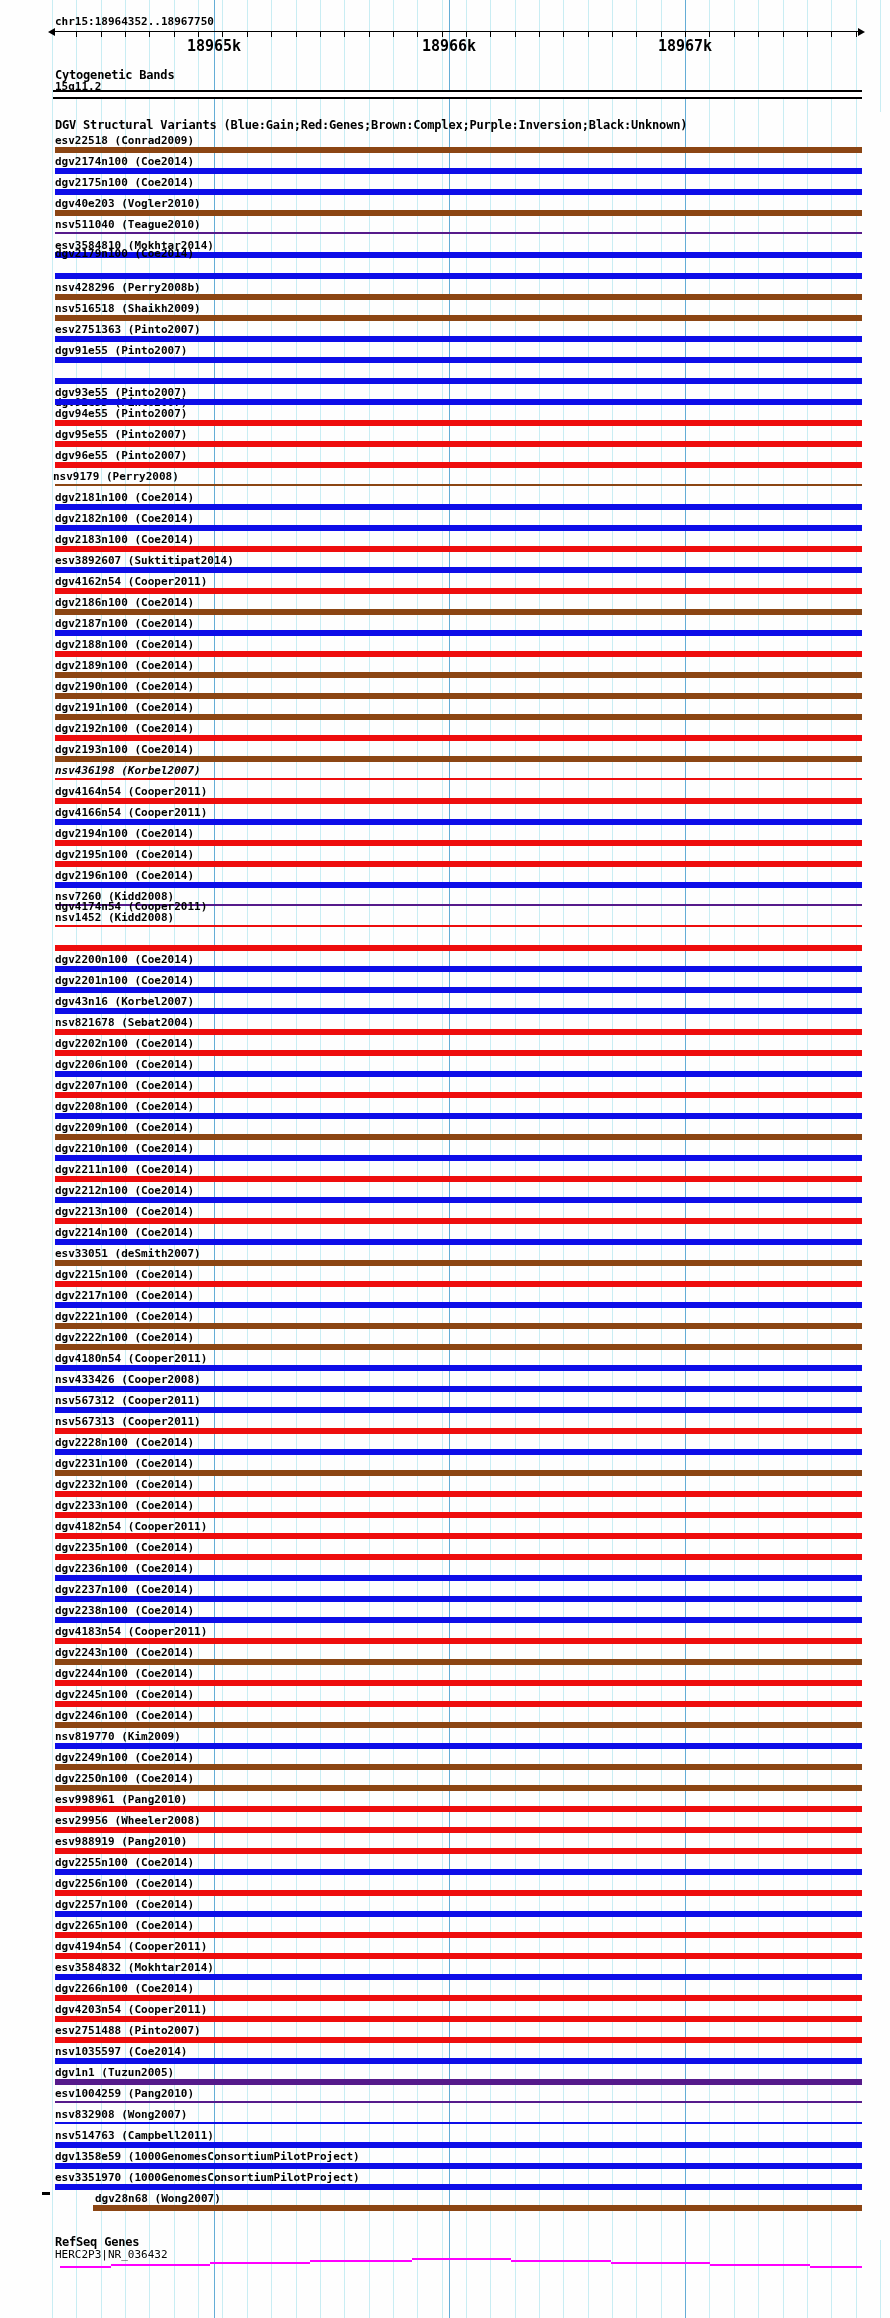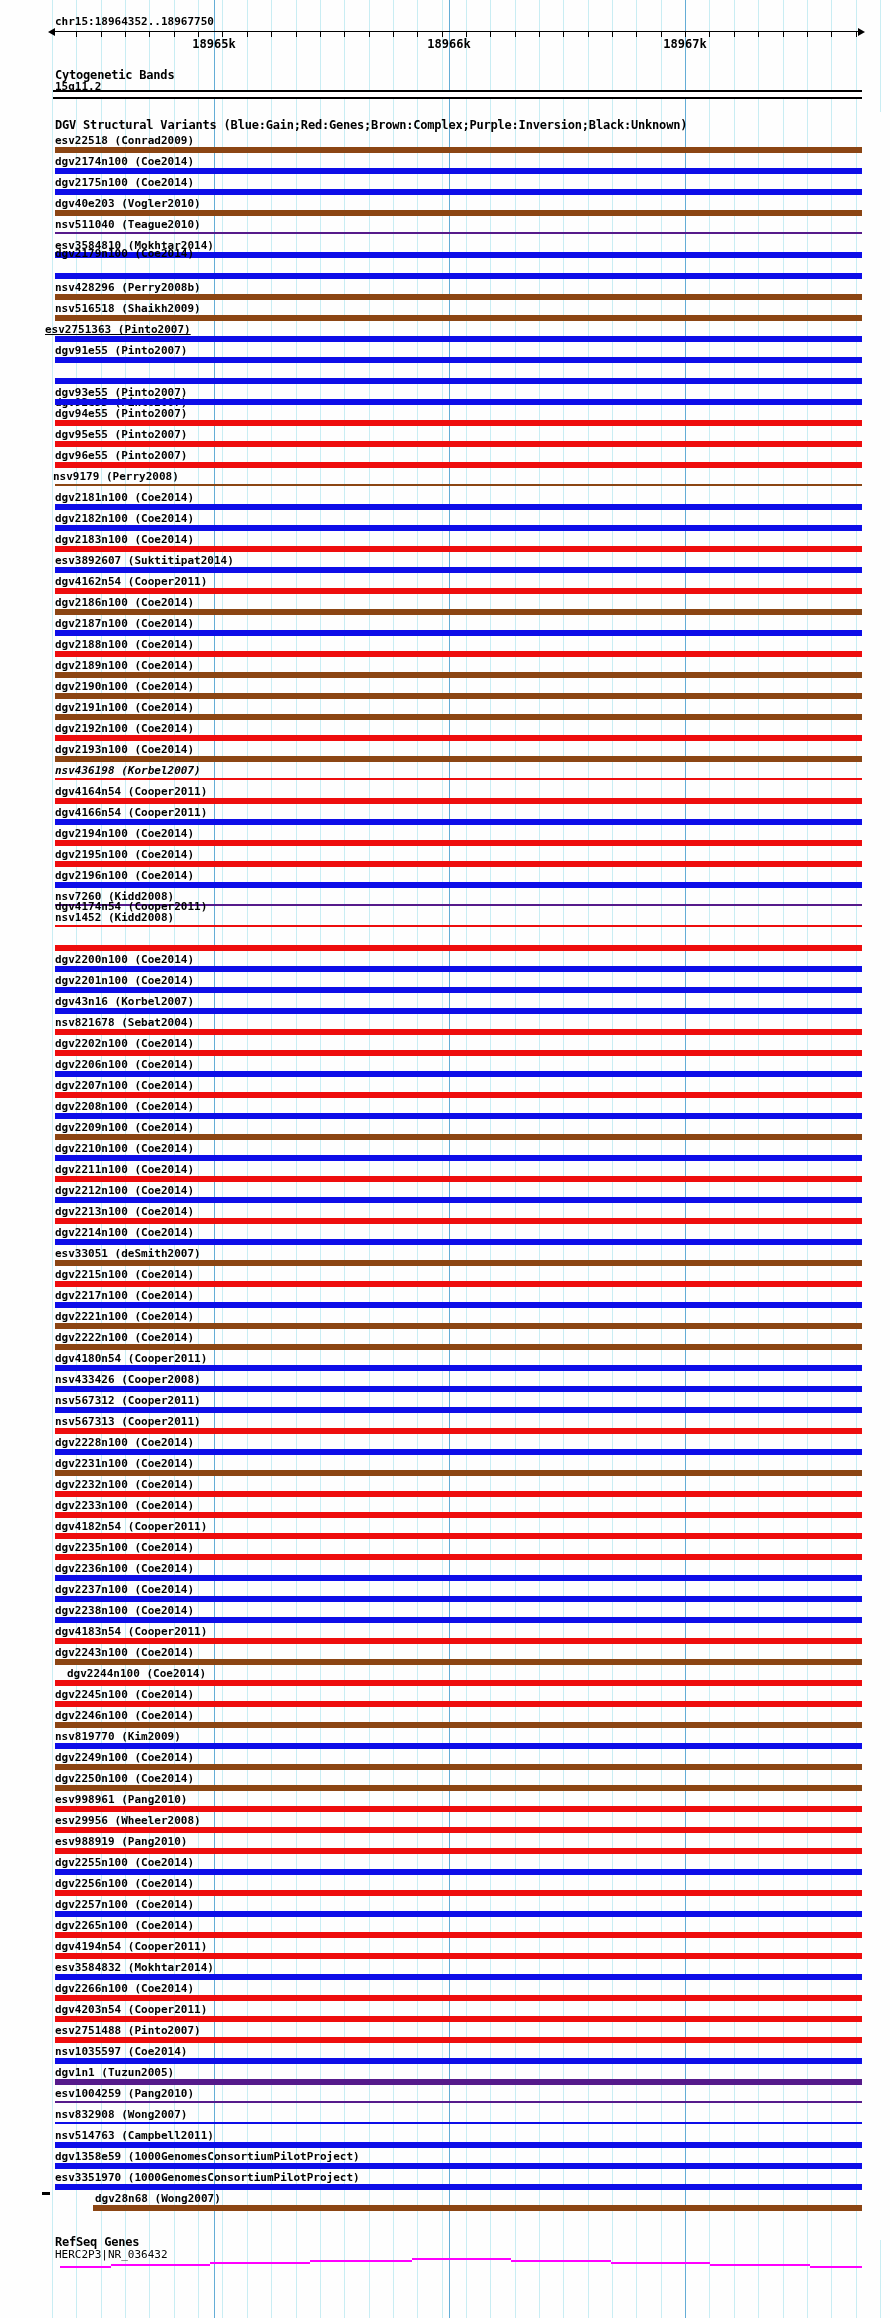--- a/index.html
+++ b/index.html
@@ -5,21 +5,21 @@
   html,body{margin:0;padding:0;background:#fff;}
   #canvas{position:relative;width:890px;height:2318px;background:#fefefe;overflow:hidden;
           font-family:"DejaVu Sans Mono","Liberation Mono",monospace;color:#000;}
   .abs{position:absolute;}
   .grid{position:absolute;top:0;width:1px;height:2318px;}
   .lbl{position:absolute;font-size:11px;font-weight:bold;line-height:11px;white-space:nowrap;}
   .sect{position:absolute;font-size:12px;font-weight:bold;line-height:12px;white-space:nowrap;letter-spacing:-0.2px;}
   .bar{position:absolute;height:6px;}
   .thinline{position:absolute;height:2px;}
   .tick{position:absolute;width:1px;height:5px;background:#000;}
-  .ticklbl{position:absolute;font-size:12px;font-weight:bold;transform:translateX(-50%);white-space:nowrap;text-align:right;}
+  .ticklbl{position:absolute;font-size:15px;font-weight:bold;transform:translateX(-50%);white-space:nowrap;text-align:right;}
   #axis-line{position:absolute;height:1px;background:#000;}
   .arrow{position:absolute;width:0;height:0;border-top:4px solid transparent;border-bottom:4px solid transparent;}
   #axis-left-arrow{border-right:7px solid #000;}
   #axis-right-arrow{border-left:7px solid #000;}
   #cyto-band{position:absolute;background:#fff;border-top:2px solid #000;border-bottom:2px solid #000;}
   #right-mask{position:absolute;background:#fefefe;}
   #variant-edge-mark{position:absolute;left:42px;top:2192px;width:8px;height:3px;background:#000;}
   .geneseg{position:absolute;height:2px;}
 </style>
 </head>
@@ -148,21 +148,21 @@
       </div>
       <div class="abs">
         <div class="lbl" style="left: 55px; top: 282px;">nsv428296 (Perry2008b)</div>
         <div class="bar" style="left: 55px; top: 294px; width: 807px; background: rgb(139, 69, 19);"></div>
       </div>
       <div class="abs">
         <div class="lbl" style="left: 55px; top: 303px;">nsv516518 (Shaikh2009)</div>
         <div class="bar" style="left: 55px; top: 315px; width: 807px; background: rgb(139, 69, 19);"></div>
       </div>
       <div class="abs">
-        <div class="lbl" style="left: 45px; top: 324px; text-decoration: underline;">esv2751363 (Pinto2007)</div>
+        <div class="lbl" style="left: 55px; top: 324px;">esv2751363 (Pinto2007)</div>
         <div class="bar" style="left: 55px; top: 336px; width: 807px; background: rgb(13, 13, 232);"></div>
       </div>
       <div class="abs">
         <div class="lbl" style="left: 55px; top: 345px;">dgv91e55 (Pinto2007)</div>
         <div class="bar" style="left: 55px; top: 357px; width: 807px; background: rgb(13, 13, 232);"></div>
       </div>
       <div class="abs">
         <div class="lbl" style="left: 55px; top: 366px; margin-top: 31px;">dgv92e55 (Pinto2007)</div>
         <div class="bar" style="left: 55px; top: 378px; width: 807px; background: rgb(13, 13, 232);"></div>
       </div>
@@ -404,21 +404,21 @@
       </div>
       <div class="abs">
         <div class="lbl" style="left: 55px; top: 1626px;">dgv4183n54 (Cooper2011)</div>
         <div class="bar" style="left: 55px; top: 1638px; width: 807px; background: rgb(238, 13, 13);"></div>
       </div>
       <div class="abs">
         <div class="lbl" style="left: 55px; top: 1647px;">dgv2243n100 (Coe2014)</div>
         <div class="bar" style="left: 55px; top: 1659px; width: 807px; background: rgb(139, 69, 19);"></div>
       </div>
       <div class="abs">
-        <div class="lbl" style="left: 55px; top: 1668px; margin-left: 12px;">dgv2244n100 (Coe2014)</div>
+        <div class="lbl" style="left: 55px; top: 1668px;">dgv2244n100 (Coe2014)</div>
         <div class="bar" style="left: 55px; top: 1680px; width: 807px; background: rgb(238, 13, 13);"></div>
       </div>
       <div class="abs">
         <div class="lbl" style="left: 55px; top: 1689px;">dgv2245n100 (Coe2014)</div>
         <div class="bar" style="left: 55px; top: 1701px; width: 807px; background: rgb(238, 13, 13);"></div>
       </div>
       <div class="abs">
         <div class="lbl" style="left: 55px; top: 1710px;">dgv2246n100 (Coe2014)</div>
         <div class="bar" style="left: 55px; top: 1722px; width: 807px; background: rgb(139, 69, 19);"></div>
       </div>

